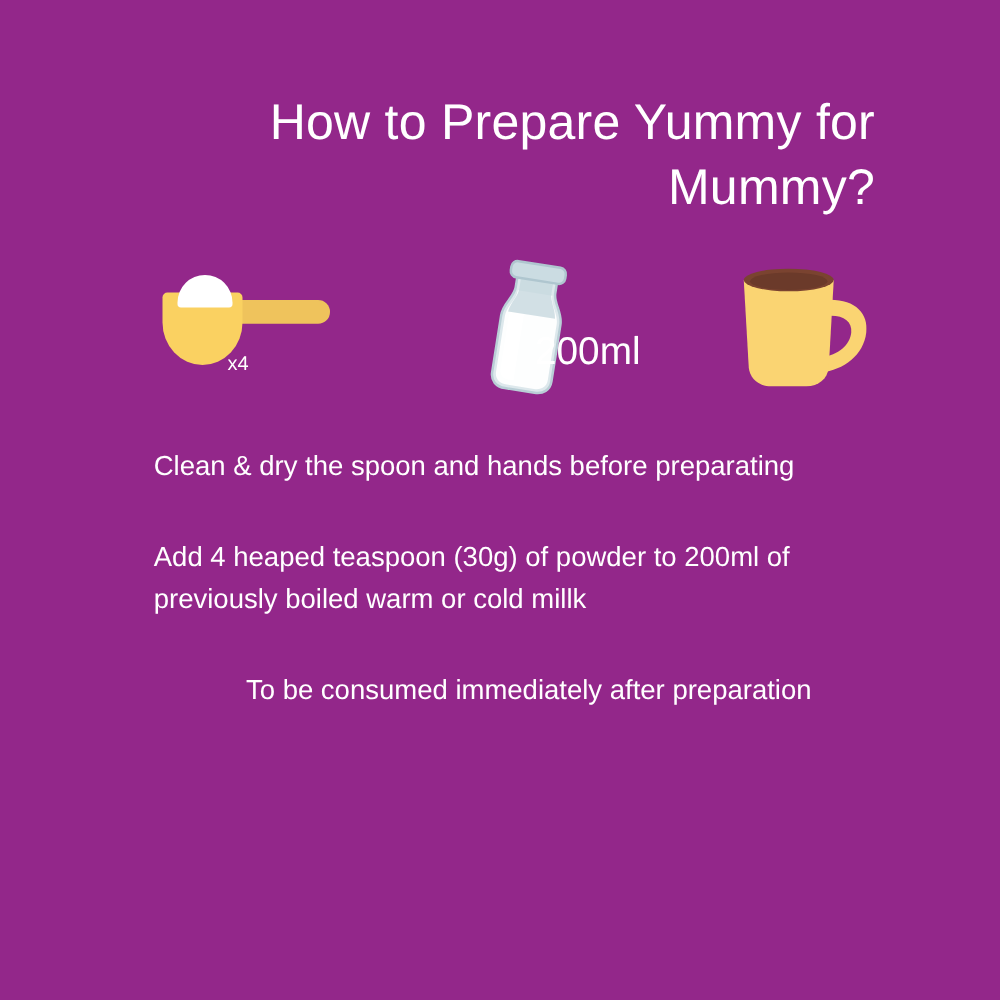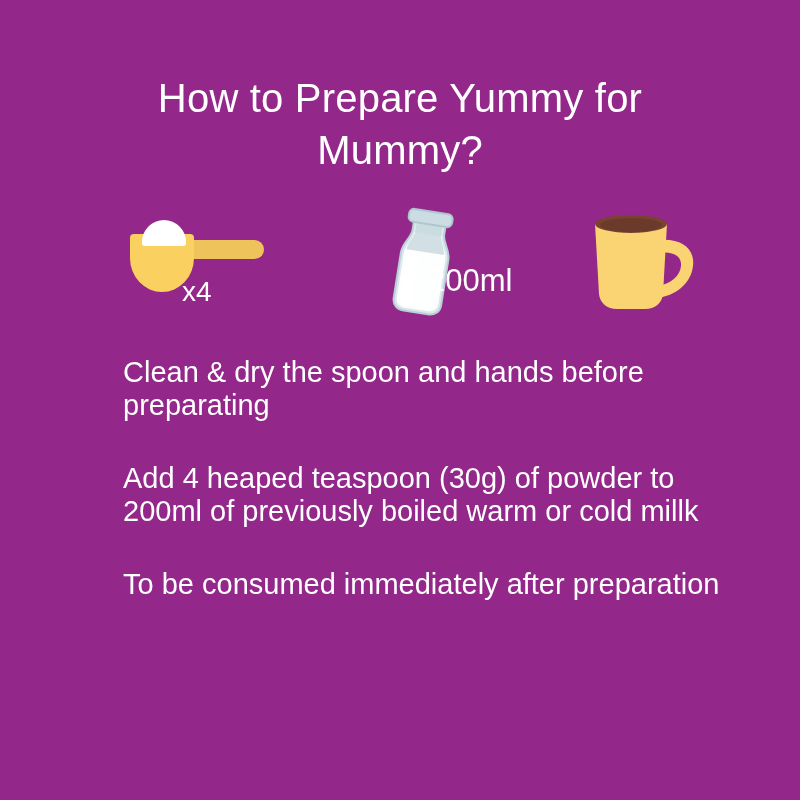--- a/index.html
+++ b/index.html
@@ -19,21 +19,21 @@
     background: #93278A;
     overflow: hidden;
   }
 
   
   #title {
     position: absolute;
     left: 100px;
     top: 72px;
     width: 600px;
-    text-align: center;
+    text-align: right;
     color: #FFFFFF;
     font-size: 40px;
     line-height: 52px;
     font-weight: 400;
     letter-spacing: 0.2px;
     white-space: pre-line;
   }
 
   
   #icon-row {
@@ -77,21 +77,21 @@
     width: 44px;
     height: 26px;
     background: #FFFFFF;
     border-radius: 24px 24px 3px 3px;
   }
   #spoon-count {
     position: absolute;
     left: 52px;
     top: 58px;
     color: #FFFFFF;
-    font-size: 28px;
+    font-size: 16px;
     line-height: 28px;
   }
 
   
   #bottle-icon {
     position: absolute;
     left: 378px;
     top: 8px;
     width: 120px;
     height: 125px;
@@ -119,27 +119,27 @@
     height: 110px;
   }
 
   
   #steps {
     position: absolute;
     left: 123px;
     top: 356px;
     width: 600px;
     color: #FFFFFF;
-    font-size: 29px;
+    font-size: 22px;
     line-height: 33px;
   }
   .step {
     margin-bottom: 40px;
   }
-  .step:last-child { margin-bottom: 0; }
+  .step:last-child { margin-bottom: 0; text-align: center; }
 </style>
 </head>
 <body>
 
 <div id="poster">
 
   <div id="title">How to Prepare Yummy for
 Mummy?</div>
 
   <div id="icon-row">

